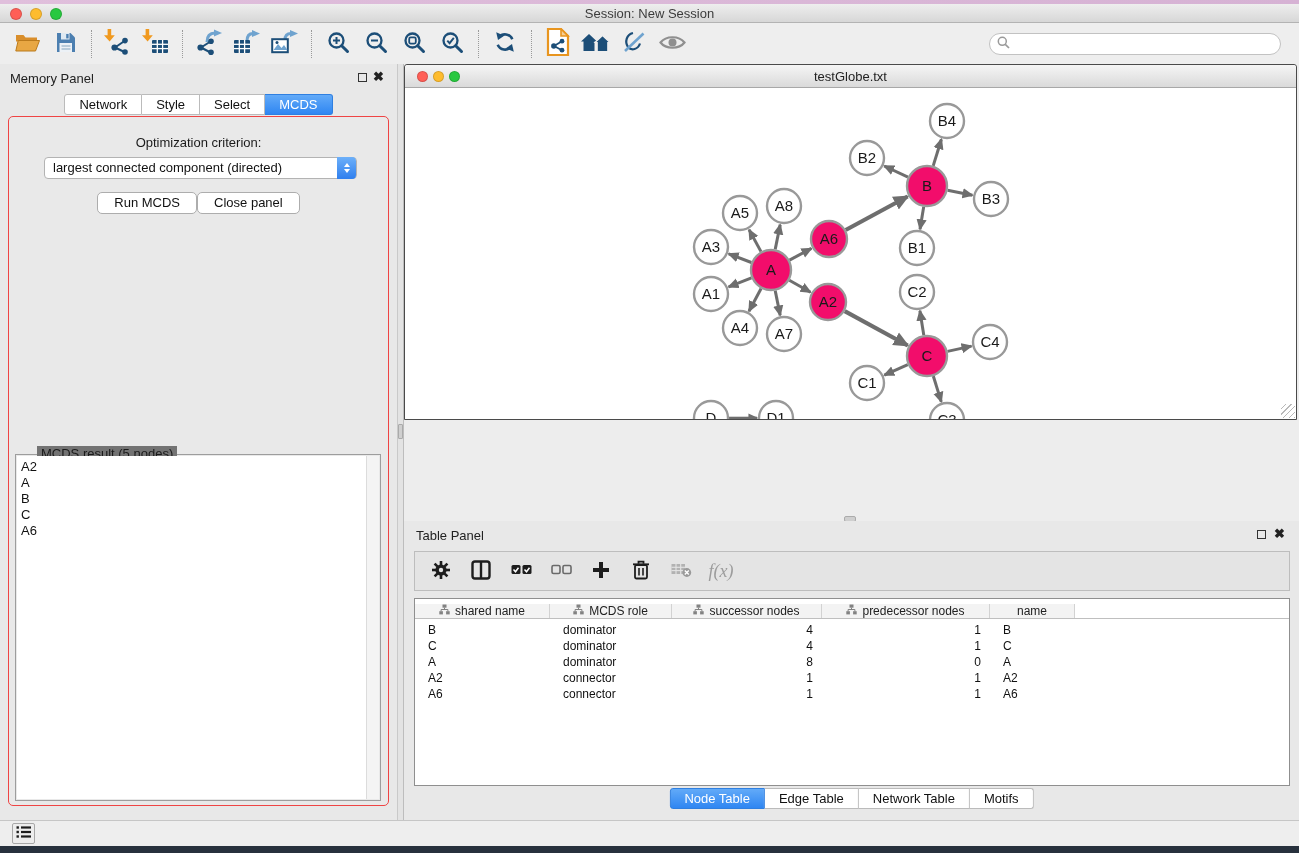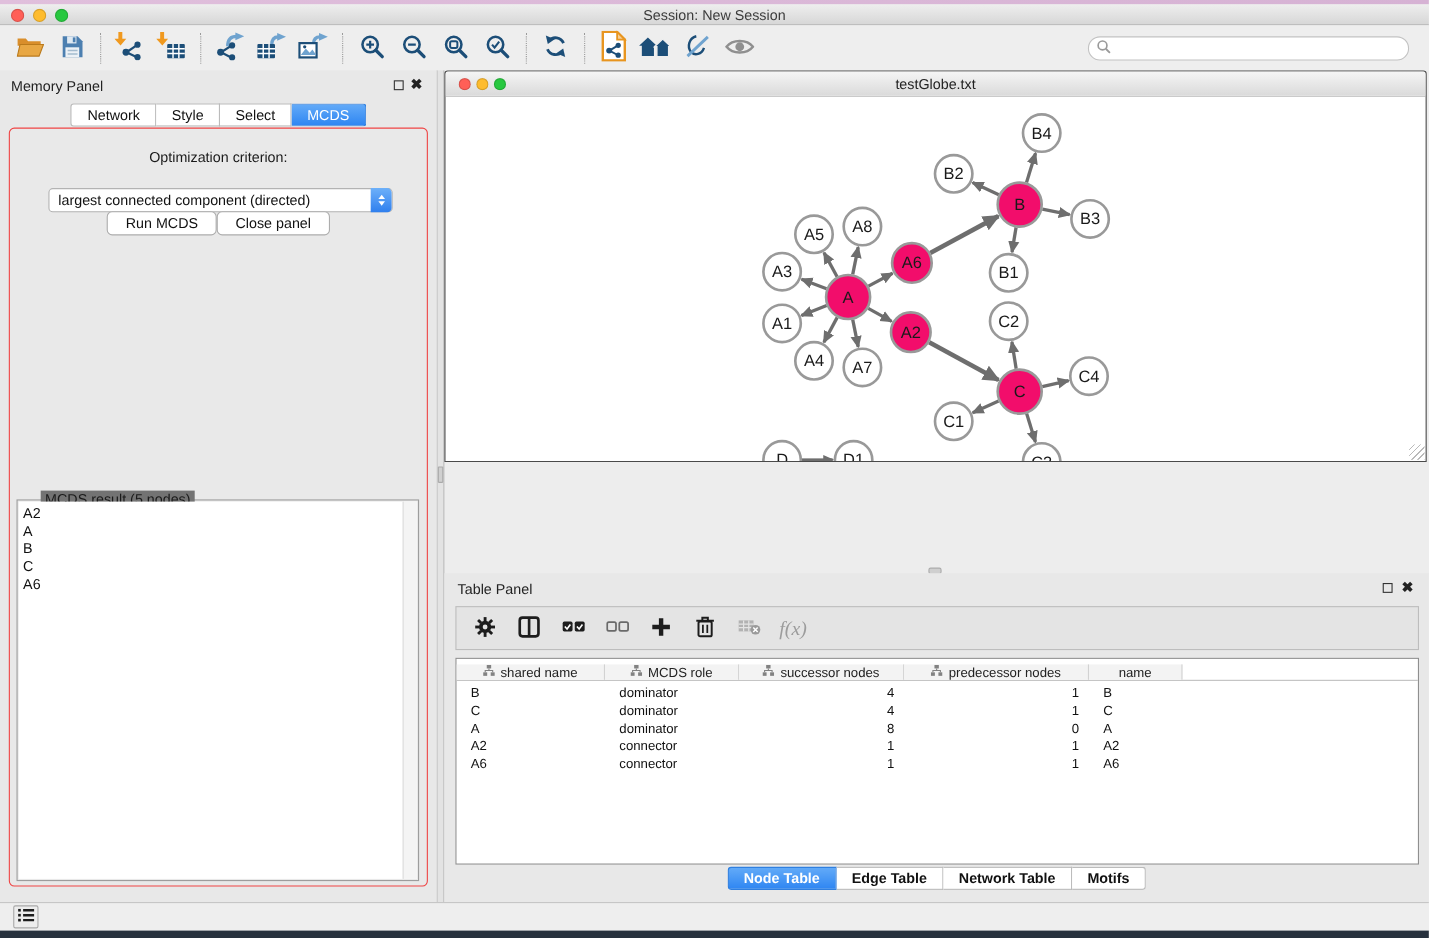--- a/index.html
+++ b/index.html
@@ -29,21 +29,21 @@
 .panel-title{position:absolute;left:10px;top:7px;font-size:13px;color:#222;}
 .float-ico{position:absolute;top:9px;width:9px;height:9px;border:1.6px solid #333;}
 .close-ico{position:absolute;top:5px;font-size:13px;font-weight:bold;color:#222;}
 .cp-tabs{position:absolute;left:0;top:30px;width:100%;display:flex;justify-content:center;}
 .tab{height:21px;line-height:20px;padding:0 14px;background:#fff;border:1px solid #bbb;border-left:none;font-size:13px;color:#111;}
 .tab:first-child{border-left:1px solid #bbb;border-radius:3px 0 0 3px;}
 .tab:last-child{border-radius:0 3px 3px 0;}
 .tab.active{background:linear-gradient(#62aaf8,#2f86f2);color:#fff;border-color:#2f7fe0;}
 .cp-content{position:absolute;left:8px;right:8px;top:52px;bottom:14px;background:#e9e9e9;border:1px solid #ef4444;border-radius:5px;}
 .opt-label{position:absolute;left:0;right:0;top:18px;text-align:center;font-size:13px;}
-.criterion{position:absolute;left:35px;width:313px;top:40px;height:22px;background:#fff;border:1px solid #b3b3b3;border-radius:4px;font-size:13px;line-height:20px;padding-left:8px;color:#111;margin-top:14px;}
+.criterion{position:absolute;left:35px;width:313px;top:40px;height:22px;background:#fff;border:1px solid #b3b3b3;border-radius:4px;font-size:13px;line-height:20px;padding-left:8px;color:#111;}
 .stepper{position:absolute;right:0;top:-1px;width:19px;height:22px;background:linear-gradient(#6db0f9,#2f7fee);border-radius:0 4px 4px 0;display:flex;flex-direction:column;align-items:center;justify-content:center;gap:2px;}
 .tri-up{width:0;height:0;border-left:3.5px solid transparent;border-right:3.5px solid transparent;border-bottom:4.5px solid #fff;}
 .tri-down{width:0;height:0;border-left:3.5px solid transparent;border-right:3.5px solid transparent;border-top:4.5px solid #fff;}
 .cp-buttons{position:absolute;left:0;right:0;top:75px;display:flex;justify-content:center;gap:0;}
 .btn{height:22px;background:#fff;border:1px solid #adadad;border-radius:5px;font-size:13px;padding:0 16px;line-height:20px;color:#111;}
 .result-box{position:absolute;left:6px;right:7px;top:337px;bottom:4px;border:1px solid #9d9d9d;}
 .result-legend{position:absolute;top:-9px;left:21px;background:#737373;padding:0 4px;font-size:13px;}
 .listbox{position:absolute;inset:1px;background:#fff;}
 .listbox .track{position:absolute;right:0;top:0;bottom:0;width:13px;background:#f4f4f4;border-left:1px solid #dcdcdc;}
 .listbox ul{list-style:none;padding:3px 0 0 4px;}
@@ -66,21 +66,21 @@
 .fx{font-family:"Liberation Serif","DejaVu Serif",serif;font-style:italic;font-size:18px;color:#9c9c9c;}
 .dtable{position:absolute;left:10px;right:9px;top:77px;height:188px;background:#fff;border:1px solid #8f8f8f;overflow:hidden;}
 .thead{display:flex;height:20px;border-bottom:1px solid #bfbfbf;align-items:flex-end;}
 .th{background:#f3f3f3;border-right:1px solid #d2d2d2;display:flex;align-items:center;justify-content:center;gap:5px;font-size:12px;color:#222;flex:0 0 auto;}
 .th-fill{flex:1;background:#fff;border-right:none;}
 .tr{display:flex;height:16px;align-items:center;}
 .td{font-size:12px;color:#111;flex:0 0 auto;white-space:nowrap;}
 .td.l{padding-left:13px;text-align:left;}
 .td.r{padding-right:9px;text-align:right;}
 .tbody{padding-top:3px;}
-.tp-tabs{position:absolute;left:50%;transform:translateX(-50%);top:267px;display:flex;font-weight:bold;}
+.tp-tabs{position:absolute;left:50%;transform:translateX(-50%);top:267px;display:flex;}
 
 .statusbar{position:absolute;left:0;right:0;bottom:7px;height:26px;background:#eeeeee;border-top:1px solid #c6c6c6;}
 .list-btn{position:absolute;left:12px;top:2px;width:23px;height:21px;border:1px solid #a8a8a8;background:#ededed;display:flex;align-items:center;justify-content:center;border-radius:2px;}
 .memory-btn{position:absolute;right:8px;top:2px;height:21px;border:1px solid #b0b0b0;background:#fbfbfb;border-radius:3px;display:flex;align-items:center;gap:6px;padding:0 10px;font-size:12px;color:#111;margin-top:37px;}
 .mem-dot{width:11px;height:11px;border-radius:50%;background:#1e9e3e;}
 </style>
 </head>
 <body>
 
 <div id="app">

